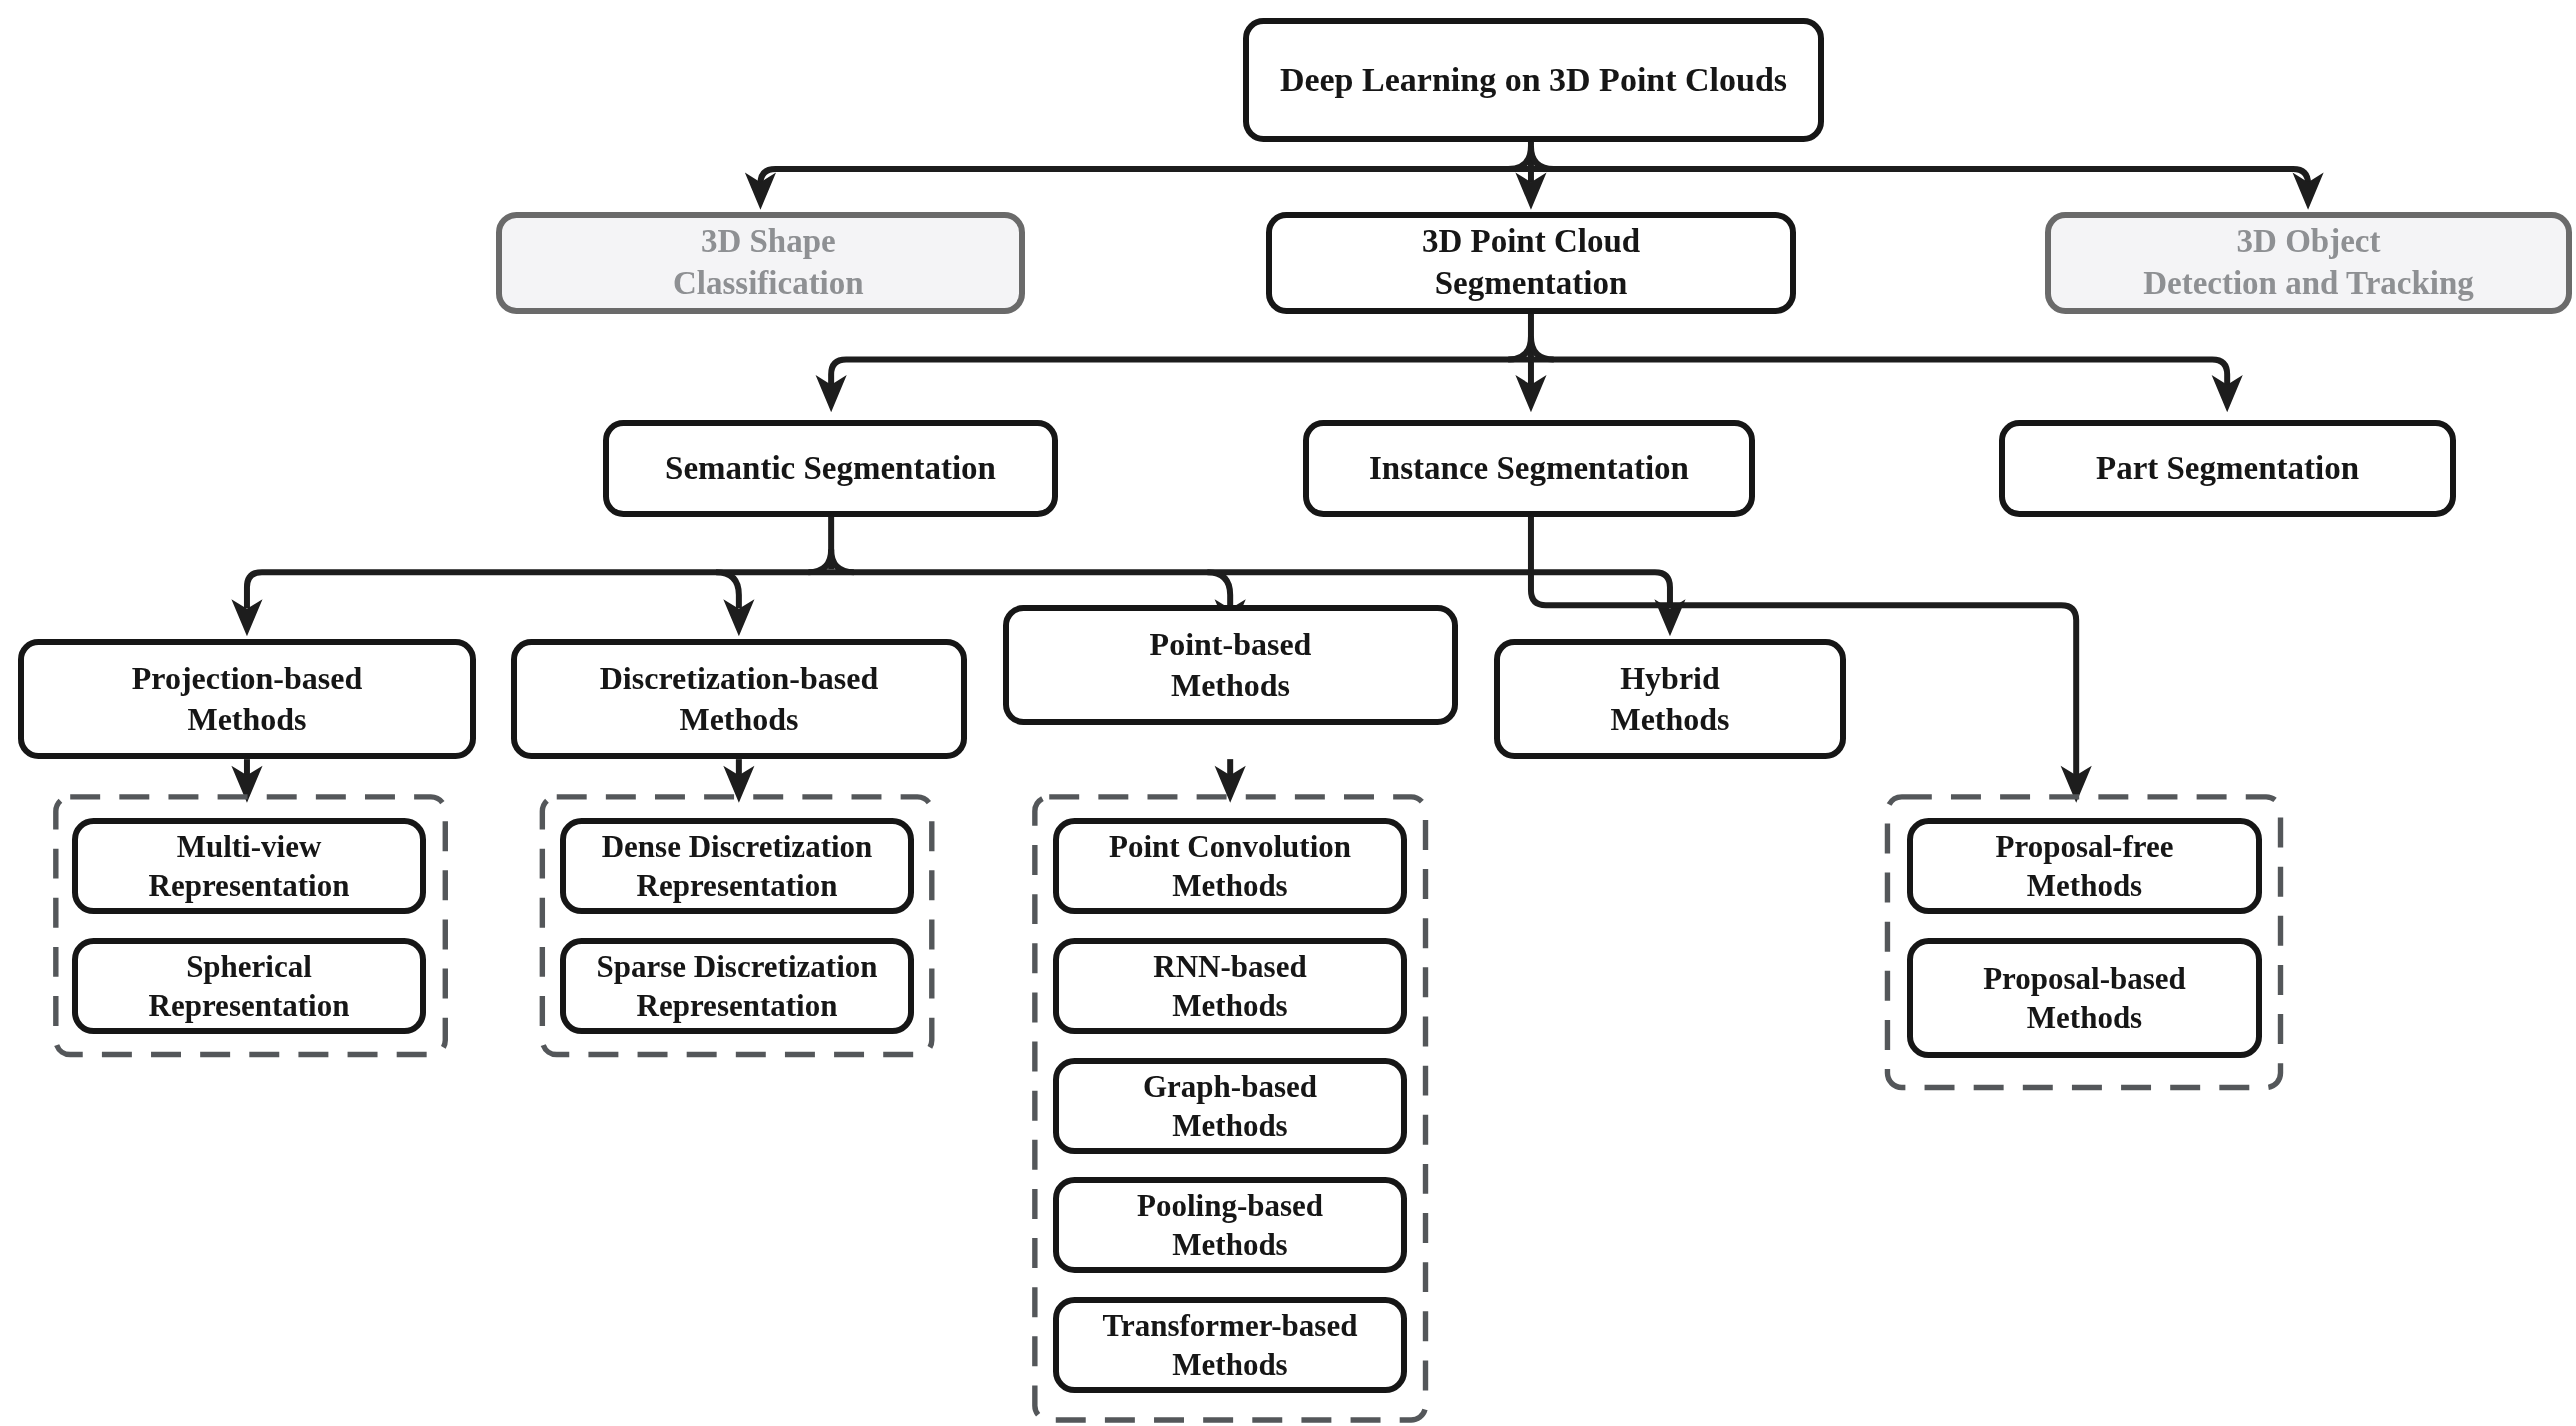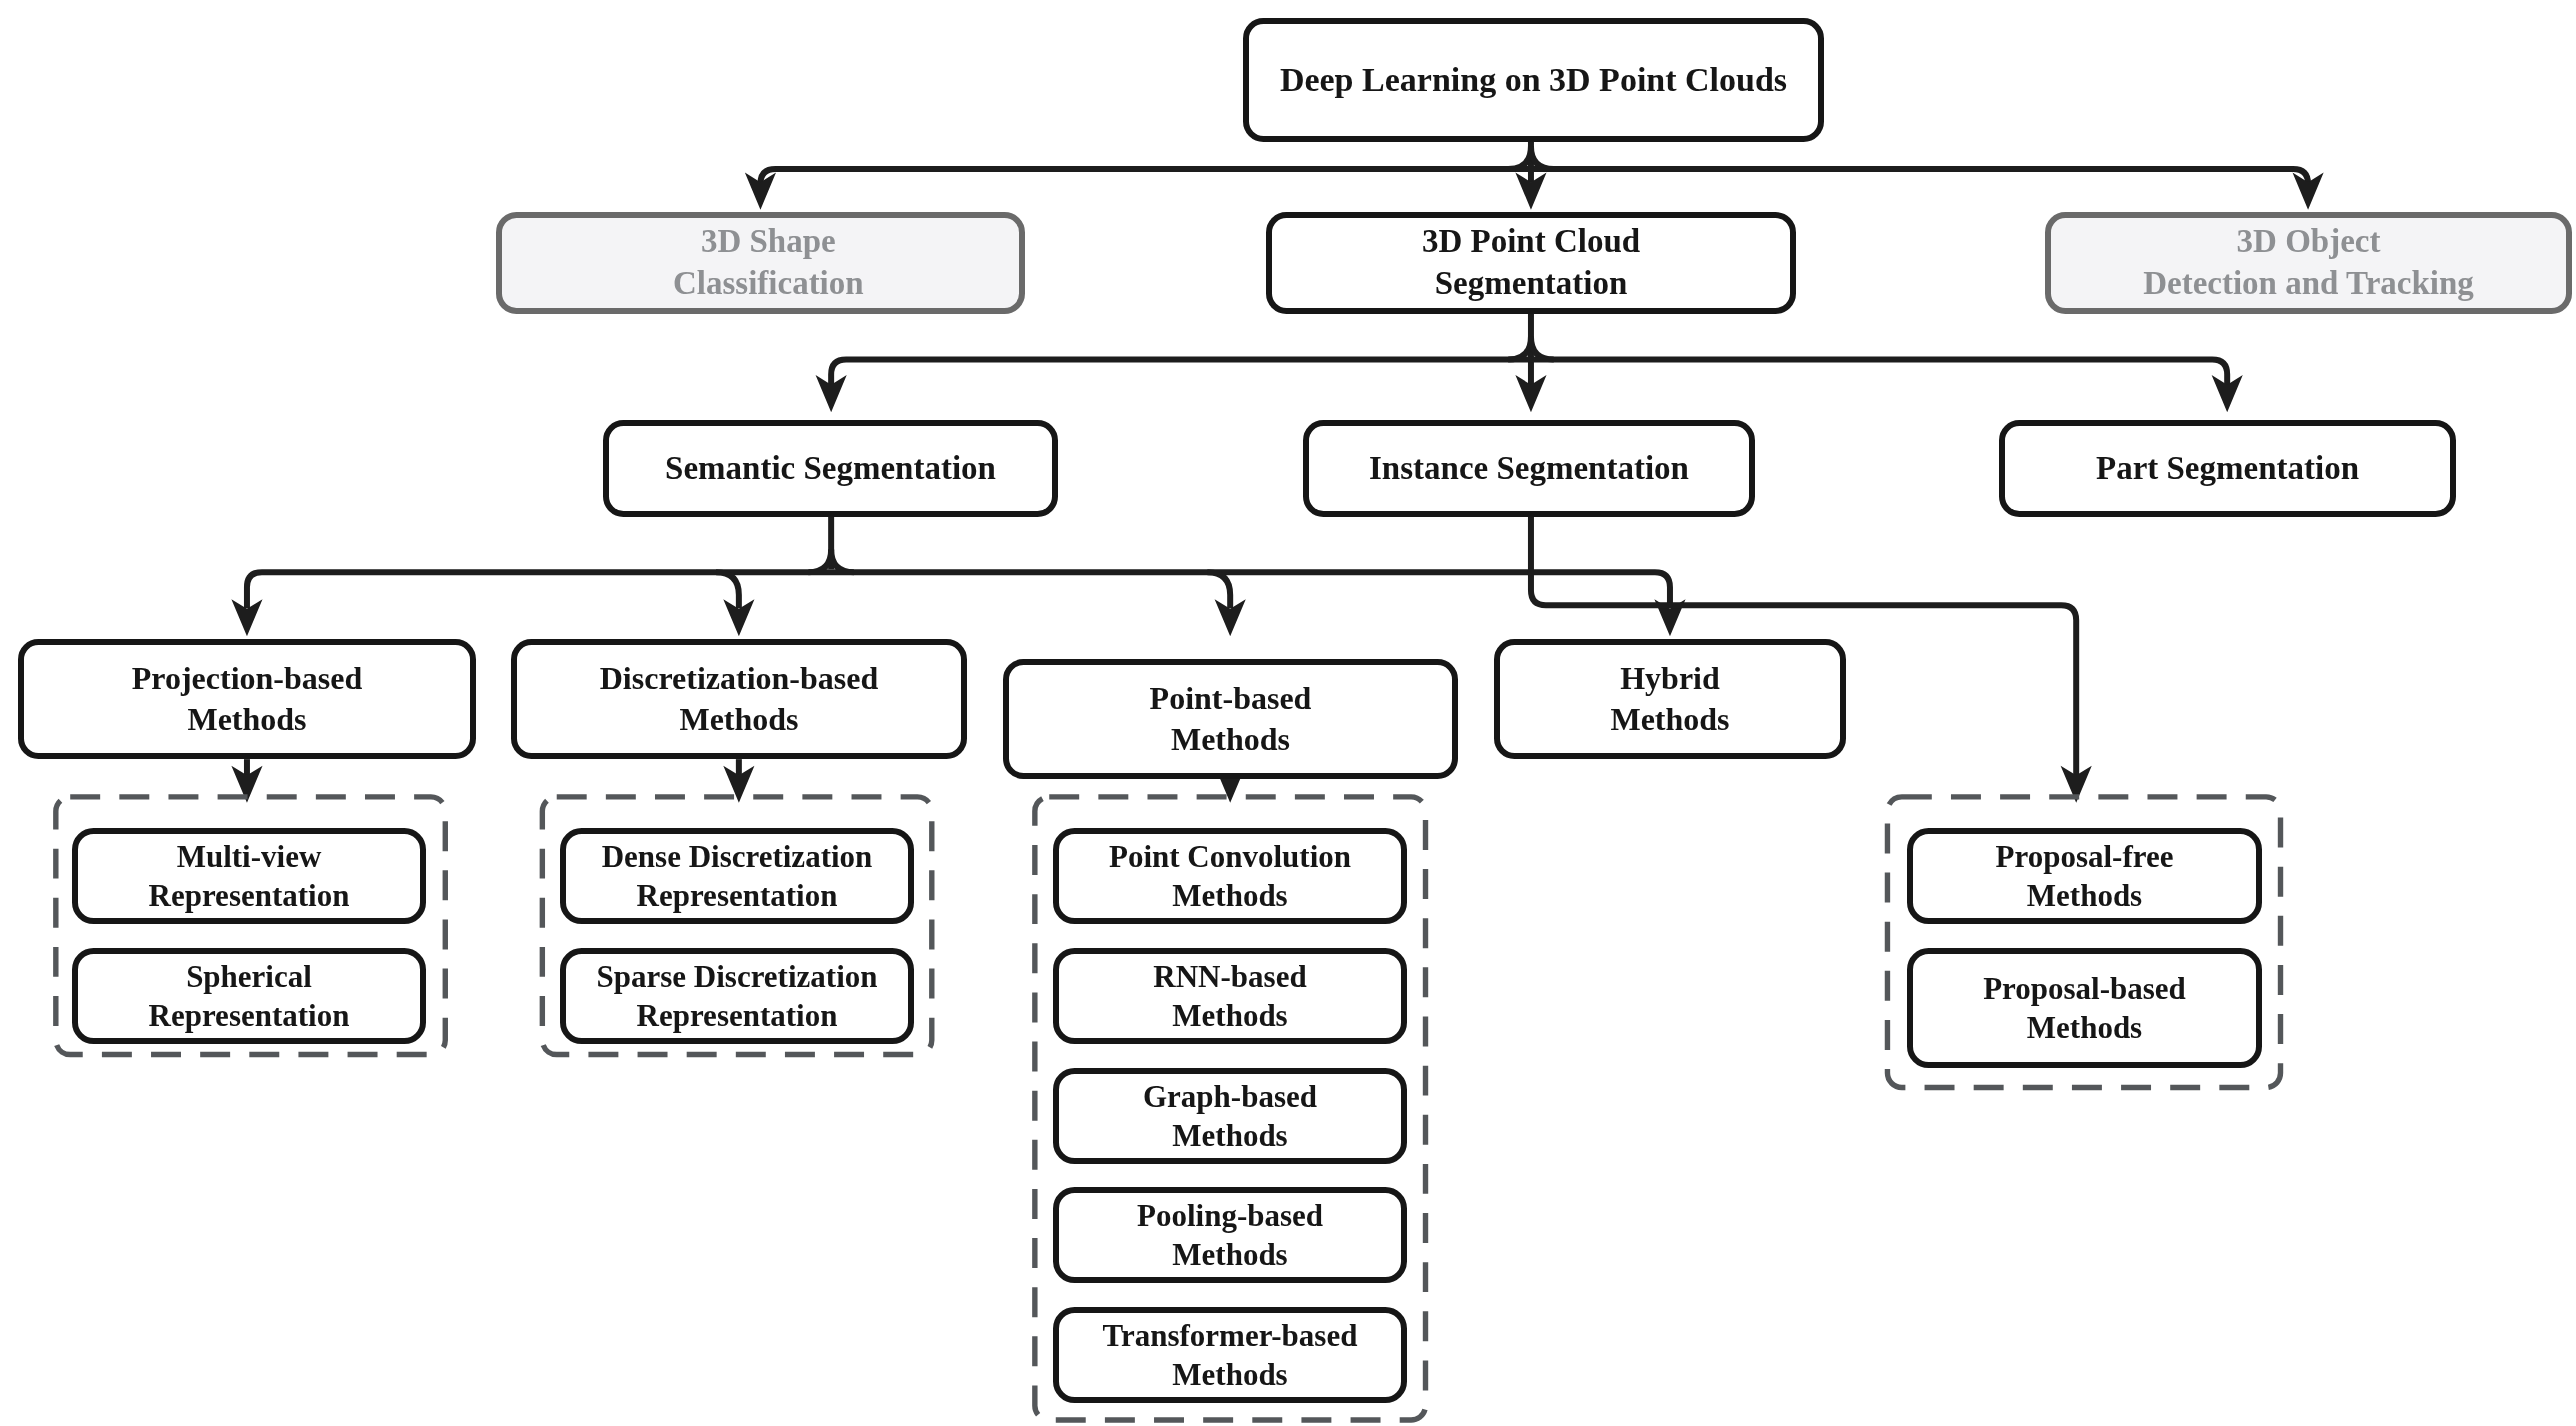--- a/index.html
+++ b/index.html
@@ -33,21 +33,21 @@
     background:#fff;
     border:6.6px solid var(--ink);
     border-radius:20.4px;
     padding:0 8.4px;
   }
   .node.dimmed{
     color:var(--dim-text);
     background:var(--dim-fill);
     border-color:var(--dim-border);
   }
-  .node.leaf{border-width:6px;border-radius:21.6px;margin-top:10px;}
+  .node.leaf{border-width:6px;border-radius:21.6px;}
   .fs-root{font-size:34px;}
   .fs-l1{font-size:33px;}
   .fs-l2{font-size:33px;margin-top:8px;}
   .fs-l3{font-size:32px;}
   .fs-leaf{font-size:31px;}
 </style>
 </head>
 <body>
 
 <div id="canvas">
@@ -121,21 +121,21 @@
 Detection and Tracking</div>
 
   <div class="node fs-l2" style="left:603px;top:412px;width:455px;height:97px;">Semantic Segmentation</div>
   <div class="node fs-l2" style="left:1303px;top:412px;width:452px;height:97px;">Instance Segmentation</div>
   <div class="node fs-l2" style="left:1999px;top:412px;width:457px;height:97px;">Part Segmentation</div>
 
   <div class="node fs-l3" style="left:18px;top:639px;width:458px;height:120px;">Projection-based
 Methods</div>
   <div class="node fs-l3" style="left:511px;top:639px;width:456px;height:120px;">Discretization-based
 Methods</div>
-  <div class="node fs-l3" style="left:1003px;top:659px;width:455px;height:120px;">Point-based
+  <div class="node fs-l3" style="left:1003px;top:605px;width:455px;height:120px;">Point-based
 Methods</div>
   <div class="node fs-l3" style="left:1494px;top:639px;width:352px;height:120px;">Hybrid
 Methods</div>
 
   <div class="node leaf fs-leaf" style="left:72px;top:818px;width:354px;height:96px;">Multi-view
 Representation</div>
   <div class="node leaf fs-leaf" style="left:72px;top:938px;width:354px;height:96px;">Spherical
 Representation</div>
 
   <div class="node leaf fs-leaf" style="left:560px;top:818px;width:354px;height:96px;">Dense Discretization

